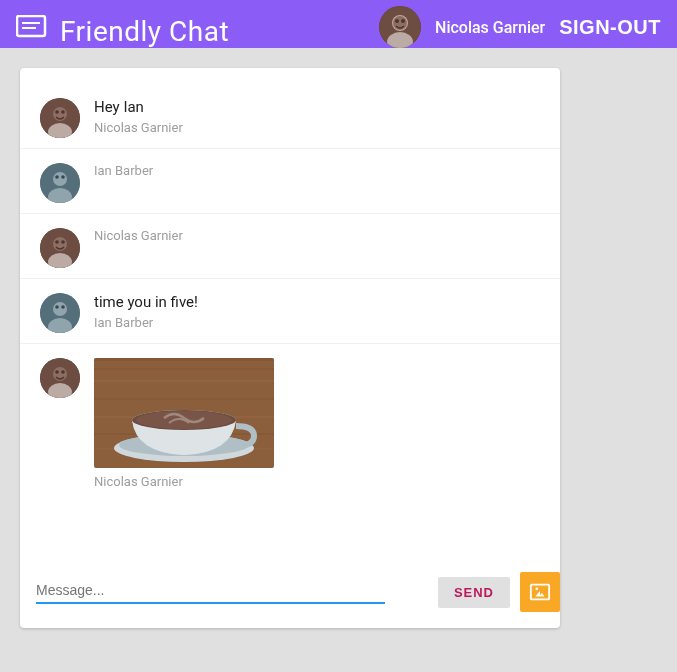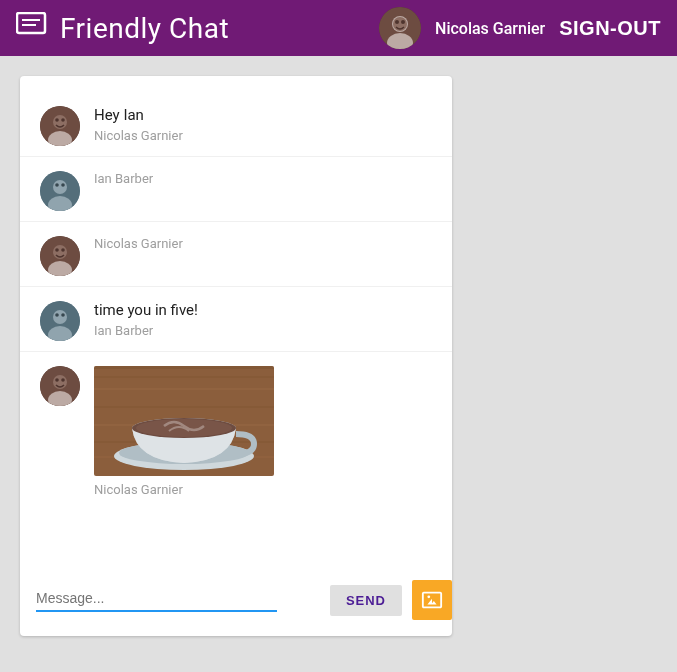--- a/index.html
+++ b/index.html
@@ -5,24 +5,24 @@
     * { box-sizing: border-box; margin: 0; padding: 0; }
     body {
       font-family: 'Roboto', Arial, sans-serif;
       background: #e0e0e0;
       min-height: 672px;
       width: 677px;
     }
 
     
     .header {
-      background: #701a75;
-      height: 56px;
-      display: flex;
-      align-items: center;
+      background: #8b5cf6;
+      height: 48px;
+      display: flex;
+      align-items: flex-end;
       padding: 0 16px;
       justify-content: space-between;
     }
     .header-left {
       display: flex;
       align-items: center;
       gap: 12px;
     }
     .chat-icon {
       color: white;
@@ -73,21 +73,21 @@
     .main {
       padding: 20px;
       display: flex;
       justify-content: flex-start;
     }
 
     .chat-card {
       background: white;
       border-radius: 4px;
       box-shadow: 0 1px 3px rgba(0,0,0,0.2);
-      width: 432px;
+      width: 540px;
       min-height: 560px;
       display: flex;
       flex-direction: column;
       padding: 0;
     }
 
     
     .messages-list {
       flex: 1;
       padding: 16px 0 8px 0;
@@ -168,21 +168,21 @@
       align-items: center;
       gap: 10px;
       margin-top: 6px;
     }
     .input-row .message-input {
       flex: 1;
     }
     .send-btn {
       background: #e0e0e0;
       border: none;
-      color: #4c1d95;
+      color: #be185d;
       font-size: 13px;
       font-weight: 700;
       letter-spacing: 1px;
       padding: 8px 16px;
       cursor: pointer;
       border-radius: 2px;
       margin-left: 43px;
     }
     .image-btn {
       background: #F9A825;

